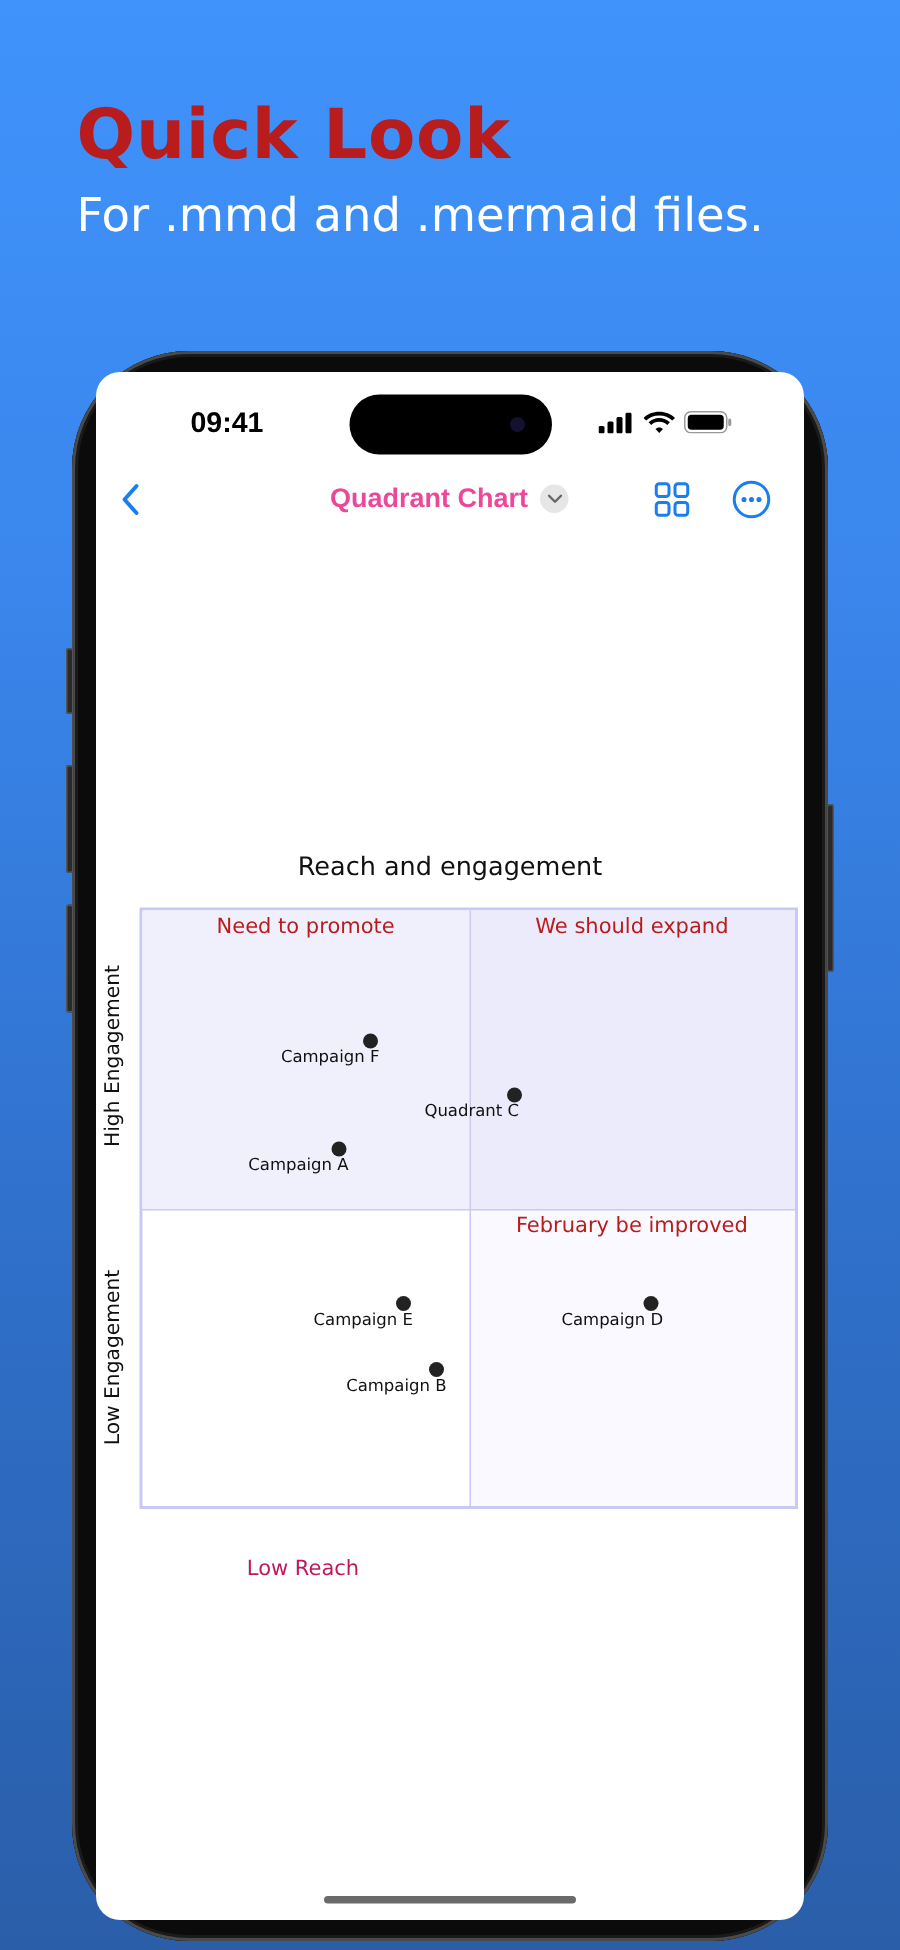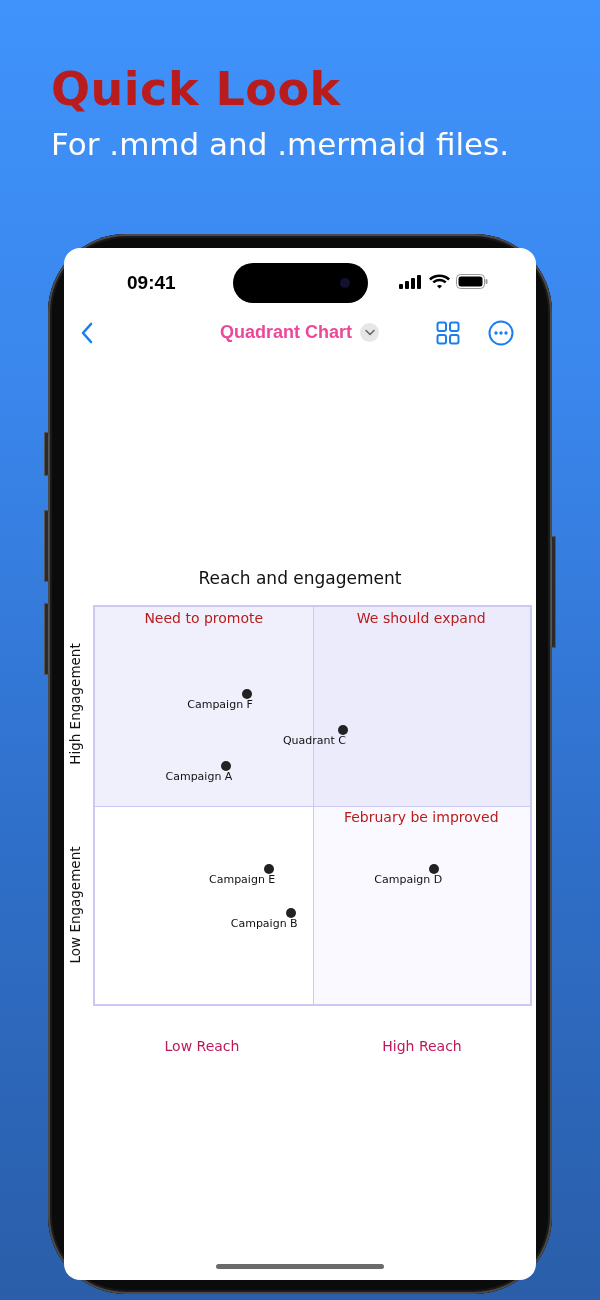--- a/index.html
+++ b/index.html
@@ -214,16 +214,15 @@
     <div class="pt" style="left: 152.25px; top: 87.34px;">
         <div class="dot"></div>
         <div class="lbl">Campaign F</div>
       </div>
   </div>
 
   <div class="y-label" style="left:-89px; top:448px;">High Engagement</div>
   <div class="y-label" style="left:-89px; top:649px;">Low Engagement</div>
 
   <div class="x-label" style="left:28px;">Low Reach</div>
-  <div class="x-label" style="left:248px;">High Reach</div>
 
   <div class="home-ind"></div>
 </div>
 
 </body></html>

